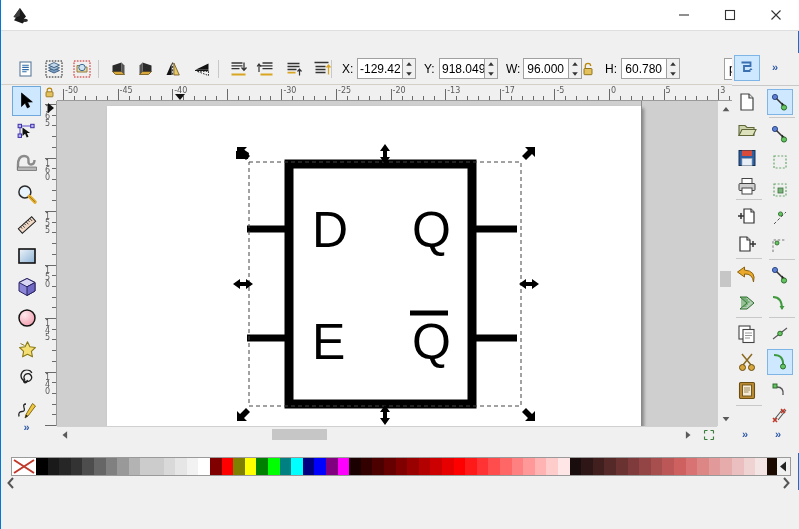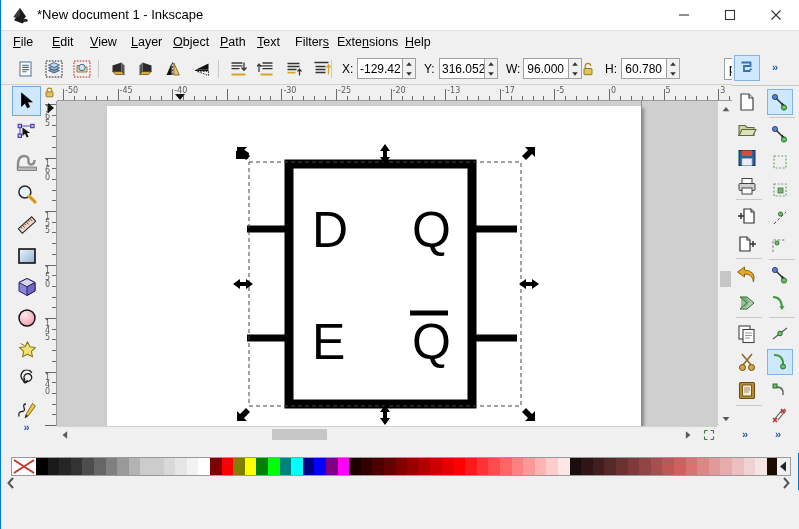--- a/index.html
+++ b/index.html
@@ -127,51 +127,38 @@
 <div id="app">
 
   <div class="titlebar">
     <div class="tb-icon">
       <svg width="20" height="20" viewBox="0 0 20 20">
         <path d="M10 2 L3.5 11 L6 11.6 L4 14.2 L12.5 17.5 L16.5 13.5 L14 12.8 L16 10.5 Z" fill="#1a1a1a"></path>
         <path d="M10 2 L3.5 11 L6 11.6 L9.8 10 Z" fill="#3d3d3d"></path>
         <ellipse cx="15.3" cy="14.3" rx="2.6" ry="1.6" fill="#2b2b2b"></ellipse>
       </svg>
     </div>
-    <div class="tb-title">*New document 1 - Inkscape</div>
 
     <div class="wbtn" id="win-min">
       <svg width="12" height="12" viewBox="0 0 12 12">
           <path d="M1 6 H11" stroke="#333" stroke-width="1.1"></path>
         </svg>
     </div>
     <div class="wbtn" id="win-max">
       <svg width="12" height="12" viewBox="0 0 12 12">
           <rect x="1.5" y="1.5" width="9" height="9" fill="none" stroke="#333" stroke-width="1.1"></rect>
         </svg>
     </div>
     <div class="wbtn" id="win-close">
       <svg width="12" height="12" viewBox="0 0 12 12">
           <path d="M1.5 1.5 L10.5 10.5 M10.5 1.5 L1.5 10.5" stroke="#333" stroke-width="1.1"></path>
         </svg>
     </div>
   </div>
 
-  <div class="menubar">
-    <div class="menu-item" style="left:6px"><u>F</u>ile</div>
-    <div class="menu-item" style="left:45px"><u>E</u>dit</div>
-    <div class="menu-item" style="left:83px"><u>V</u>iew</div>
-    <div class="menu-item" style="left:124px"><u>L</u>ayer</div>
-    <div class="menu-item" style="left:166px"><u>O</u>bject</div>
-    <div class="menu-item" style="left:213px"><u>P</u>ath</div>
-    <div class="menu-item" style="left:250px"><u>T</u>ext</div>
-    <div class="menu-item" style="left:288px">Filter<u>s</u></div>
-    <div class="menu-item" style="left:330px">Exte<u>n</u>sions</div>
-    <div class="menu-item" style="left:398px"><u>H</u>elp</div>
-  </div>
 
   <div class="cmdbar">
 
     <div class="cbtn" style="left:12px">
       <svg width="18" height="18" viewBox="0 0 18 18">
         <rect x="3" y="2" width="11" height="14" fill="#fff" stroke="#5a7a9a" stroke-width="1.1"></rect>
         <path d="M5.2 5.2H11.8M5.2 7.4H11.8M5.2 9.6H11.8M5.2 11.8H9.6" stroke="#2d6ca8" stroke-width="1.1"></path>
       </svg>
     </div>
     <div class="cbtn" style="left:40px">
@@ -261,21 +248,21 @@
         </div>
       <div class="ar dn">
           <svg width="7" height="5" viewBox="0 0 7 5">
             <path d="M3.5 4.2 L0.7 0.8 L6.3 0.8 Z" fill="#333"></path>
           </svg>
         </div>
     </div>
     <div class="redcircle" style="left:336px; top:51px; width:84px; height:35px;"></div>
 
     <div class="fld-label" style="left:423px">Y:</div>
-    <div class="numbox" style="left:438px; width:46px">316.052</div>
+    <div class="numbox" style="left:438px; width:46px">918.049</div>
     <div class="spin" style="left:484px">
       <div class="ar up">
           <svg width="7" height="5" viewBox="0 0 7 5">
             <path d="M3.5 0.8 L6.3 4.2 L0.7 4.2 Z" fill="#333"></path>
           </svg>
         </div>
       <div class="ar dn">
           <svg width="7" height="5" viewBox="0 0 7 5">
             <path d="M3.5 4.2 L0.7 0.8 L6.3 0.8 Z" fill="#333"></path>
           </svg>

